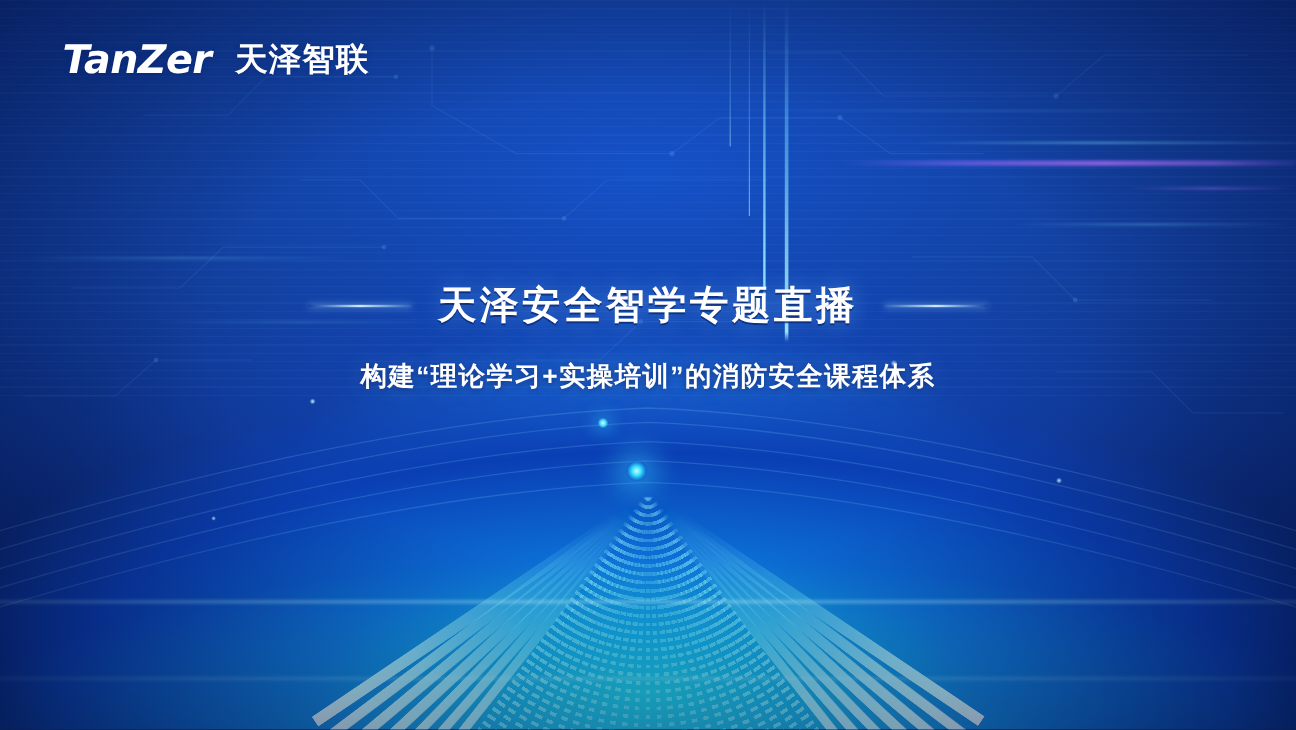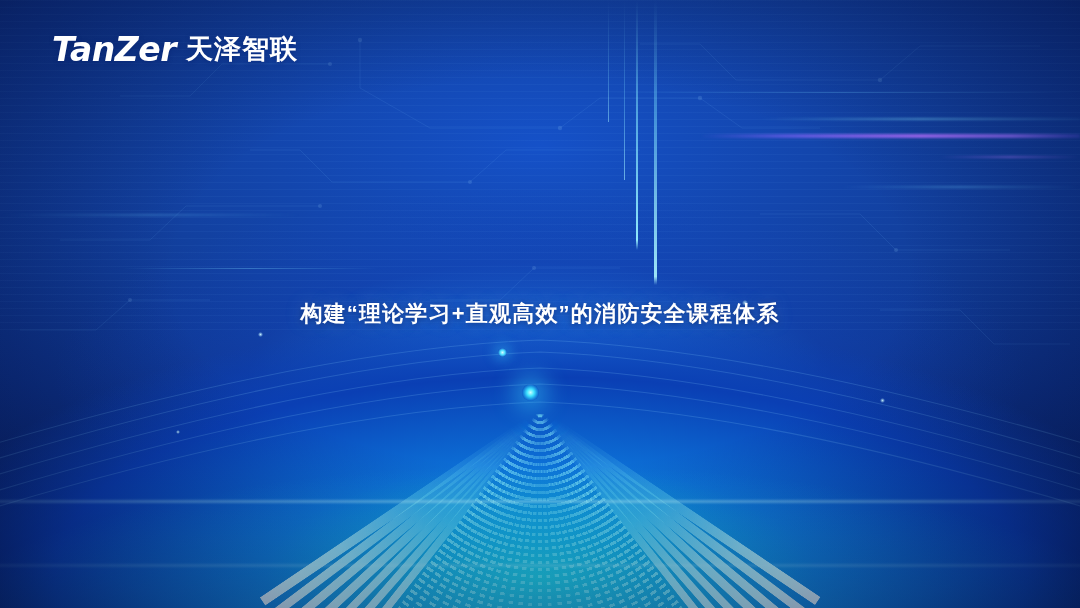--- a/index.html
+++ b/index.html
@@ -121,21 +121,21 @@
   .arcs{position:absolute;left:0;right:0;top:330px;height:190px;overflow:hidden;opacity:.65;pointer-events:none;}
 
   
   .logo{
     position:absolute;left:52px;top:33px;
     width:260px;
     text-align:center;
     user-select:none;
   }
   .logo-row{
-    display:flex;align-items:center;justify-content:flex-start;gap:10px;
+    display:flex;align-items:center;justify-content:flex-start;gap:20px;
     white-space:nowrap;
   }
   .logo-en{
     font-family:"DejaVu Sans","Liberation Sans",sans-serif;
     font-size:33px;font-weight:700;font-style:italic;
     letter-spacing:-.5px;color:#ffffff;line-height:1;
     text-shadow:0 1px 4px rgba(0,30,110,.5);
   }
   .logo-cn{
     font-size:27px;font-weight:700;color:#ffffff;line-height:1;
@@ -305,16 +305,21 @@
   <div class="bg-vignette"></div>
 
   <div class="logo">
     <div class="logo-row">
       <span class="logo-en">TanZer</span>
       <span class="logo-cn">天泽智联</span>
     </div>
   </div>
 
 
-
-  <div class="tagline">构建“理论学习+直观高效”的消防安全课程体系</div>
+  <div class="subline-row">
+    <span class="rule left"></span>
+    <span class="subline">天泽安全智学专题直播</span>
+    <span class="rule right"></span>
+  </div>
+
+  <div class="tagline">构建“理论学习+实操培训”的消防安全课程体系</div>
 
 </div>
 
 </body></html>

